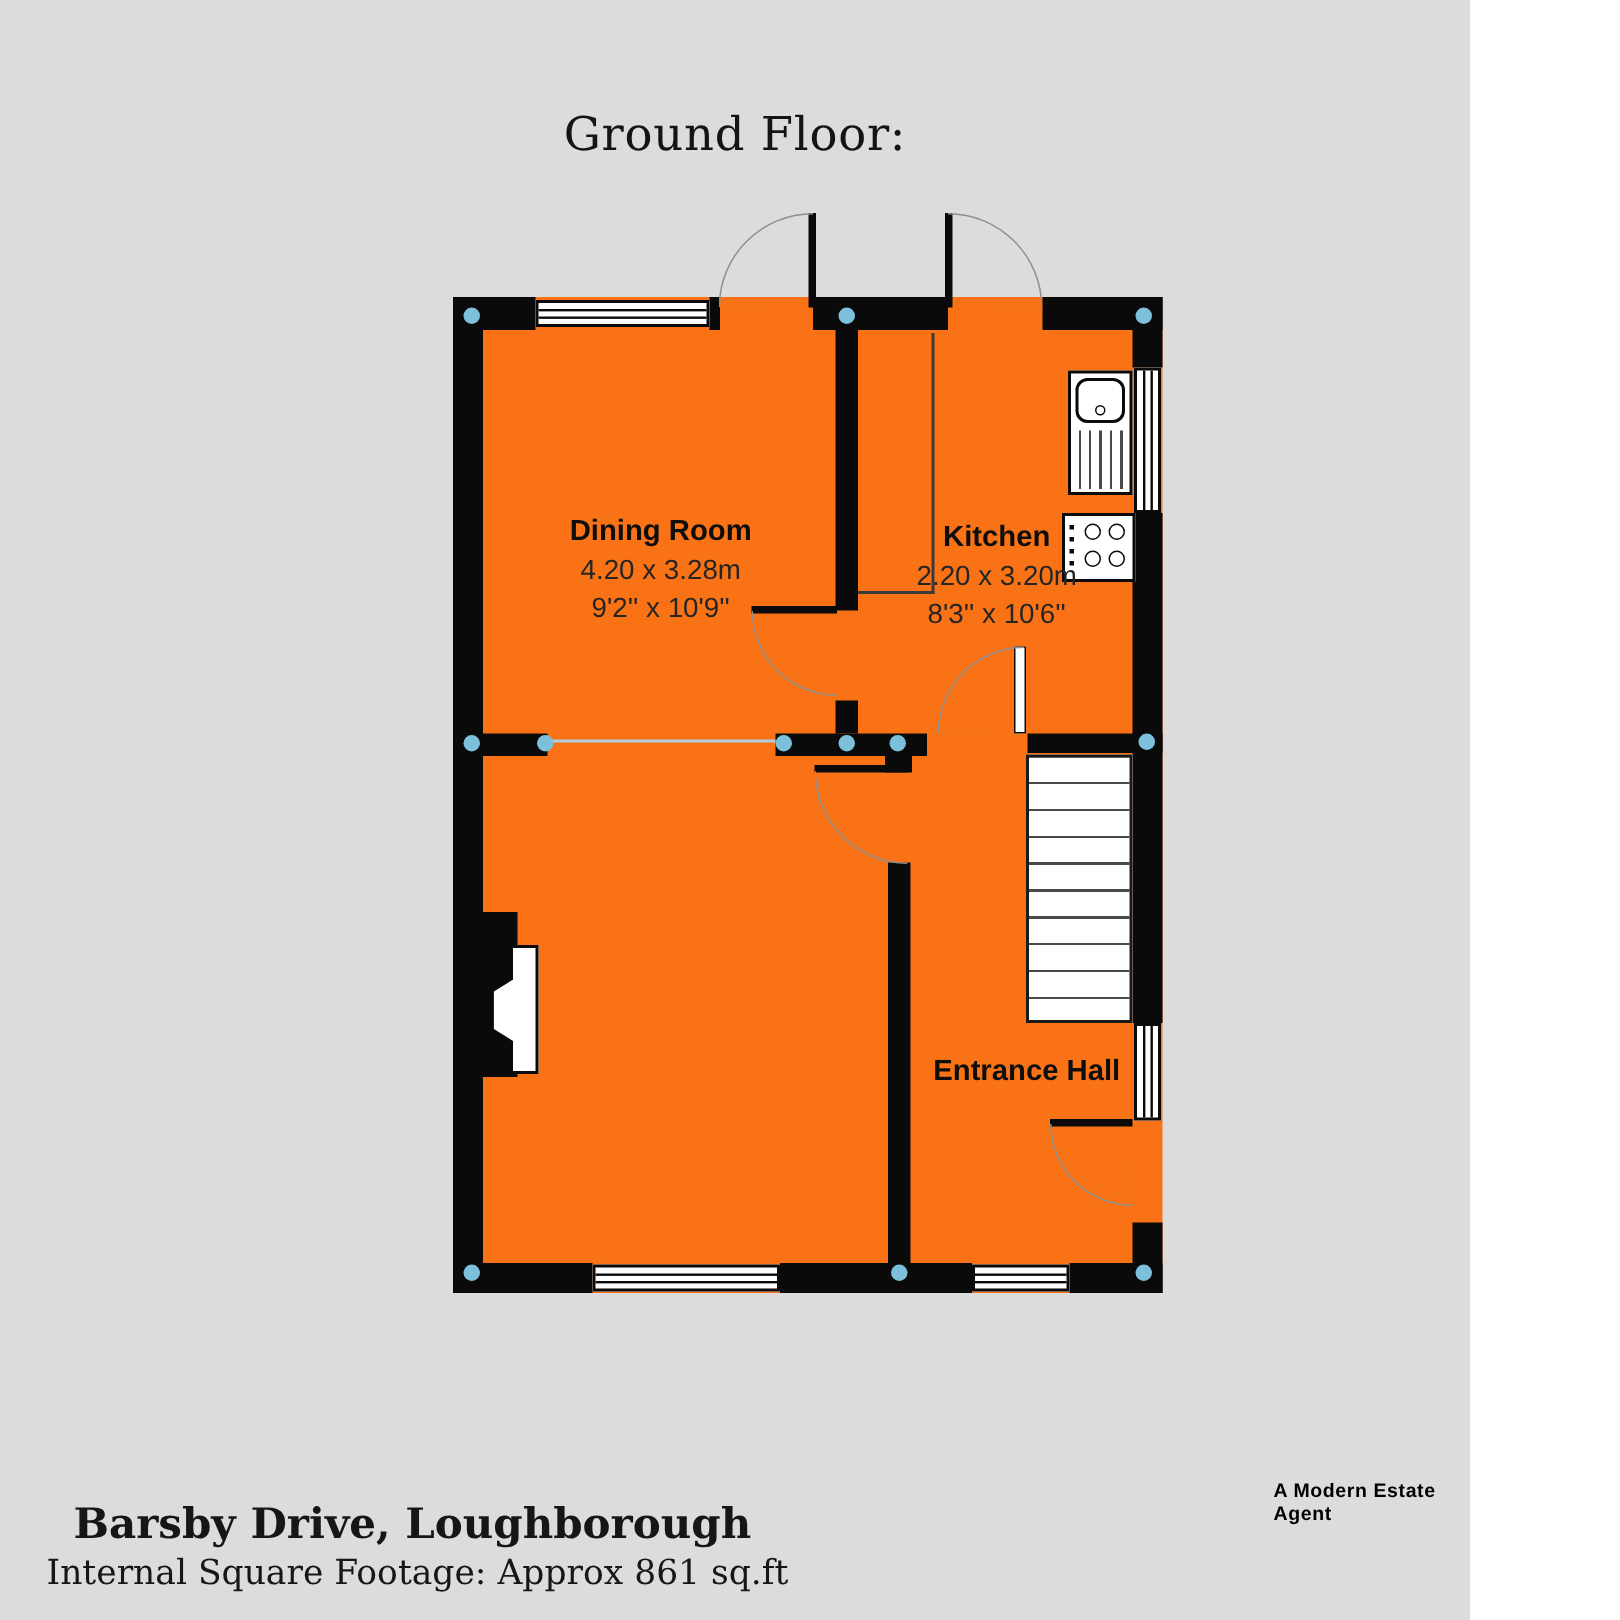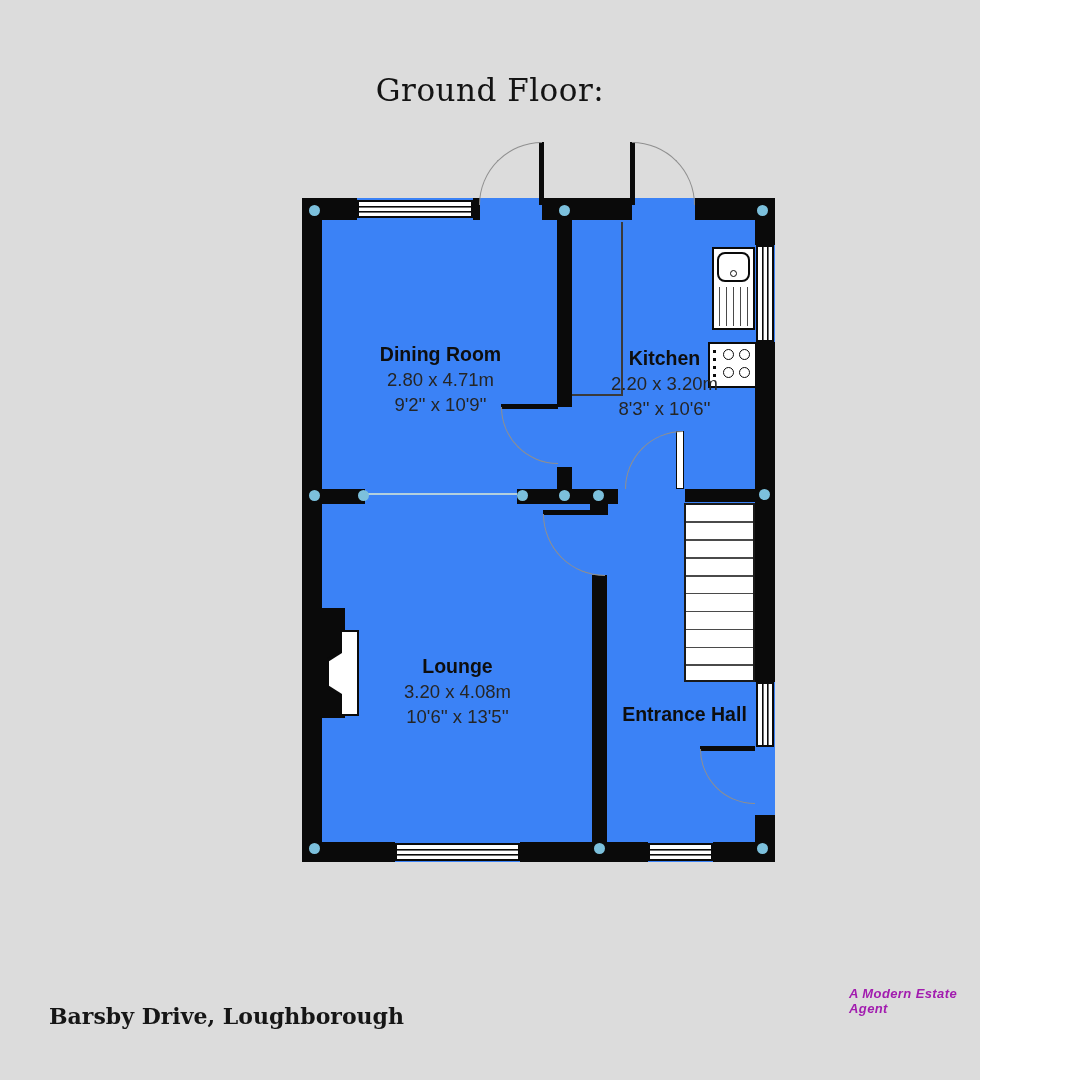--- a/index.html
+++ b/index.html
@@ -1,21 +1,21 @@
 <!DOCTYPE html>
 <html><head>
 <meta charset="utf-8">
 <style>
   html,body{margin:0;padding:0;}
   .canvas{position:relative;width:980px;height:1080px;background:#dcdcdc;overflow:hidden;
           font-family:"Liberation Sans",sans-serif;}
   .title{position:absolute;left:0;right:0;top:72px;text-align:center;
          font-family:"DejaVu Serif",serif;font-size:31px;color:#141414;letter-spacing:.5px;}
   
-  .plan{position:absolute;left:302px;top:198px;width:473px;height:664px;background:#3b82f6;}
+  .plan{position:absolute;left:302px;top:198px;width:473px;height:664px;background:#f97316;}
   .w{position:absolute;background:#0a0a0a;}
   .thin{position:absolute;background:#3a3a3a;}
   .openline{position:absolute;background:#b3cfdd;}
   .dot{position:absolute;width:11px;height:11px;border-radius:50%;background:#7cc0dc;}
   
   .winh{position:absolute;background:#fff;border:2px solid #0a0a0a;box-sizing:border-box;
         background-image:linear-gradient(#0a0a0a,#0a0a0a),linear-gradient(#0a0a0a,#0a0a0a);
         background-repeat:no-repeat;background-size:100% 1.6px;background-position:0 4px,0 9px;}
   .winv{position:absolute;background:#fff;border:2px solid #0a0a0a;box-sizing:border-box;
         background-image:linear-gradient(#0a0a0a,#0a0a0a),linear-gradient(#0a0a0a,#0a0a0a);
@@ -50,26 +50,26 @@
   .fire-open-o{position:absolute;left:25px;top:452px;width:15px;height:47px;background:#0a0a0a;
                clip-path:polygon(100% 0%,100% 100%,0% 82%,0% 18%);}
   .fire-open-i{position:absolute;left:27px;top:455px;width:13px;height:41px;background:#fff;
                clip-path:polygon(100% 0%,100% 100%,0% 80%,0% 20%);}
   
   .room-label{position:absolute;text-align:center;}
   .rname{font-weight:bold;font-size:19.5px;color:#0e0e0e;line-height:26px;}
   .rdim{font-size:18.5px;color:#252525;line-height:25px;}
   
   .footer{position:absolute;left:31px;top:998px;color:#161616;font-family:"DejaVu Serif",serif;}
-  .address{font-size:22px;font-weight:bold;padding-left:18px;line-height:36px;}
+  .address{font-size:28px;font-weight:bold;padding-left:18px;line-height:36px;}
   .sqft{font-size:23px;line-height:30px;}
   .logo{position:absolute;left:843px;top:983px;}
   .brand{font-family:"DejaVu Serif",serif;font-weight:bold;font-size:53px;line-height:56px;
          color:#1e2023;letter-spacing:-1px;}
-  .tagline{margin:3px 0 0 6px;font-size:13px;font-weight:bold;color:#a21caf;letter-spacing:.4px;font-style:italic;}
+  .tagline{margin:3px 0 0 6px;font-size:13px;font-weight:bold;color:#000000;letter-spacing:.4px;}
 </style>
 </head>
 <body>
 
 <div class="canvas">
 
   <div class="title">Ground Floor:</div>
 
   <div class="plan">
 
@@ -155,39 +155,35 @@
     <div class="dot" style="left:215px;top:292px"></div>
     <div class="dot" style="left:257px;top:292px"></div>
     <div class="dot" style="left:291px;top:292px"></div>
     <div class="dot" style="left:457px;top:291px"></div>
     <div class="dot" style="left:7px;top:645px"></div>
     <div class="dot" style="left:292px;top:645px"></div>
     <div class="dot" style="left:455px;top:645px"></div>
 
     <div class="room-label" style="left:36px;top:143px;width:205px">
       <div class="rname">Dining Room</div>
-      <div class="rdim">2.80 x 4.71m</div>
+      <div class="rdim">4.20 x 3.28m</div>
       <div class="rdim">9'2'' x 10'9''</div>
     </div>
     <div class="room-label" style="left:260px;top:147px;width:205px">
       <div class="rname">Kitchen</div>
       <div class="rdim">2.20 x 3.20m</div>
       <div class="rdim">8'3'' x 10'6''</div>
-    </div>
-    <div class="room-label" style="left:53px;top:455px;width:205px">
-      <div class="rname">Lounge</div>
-      <div class="rdim">3.20 x 4.08m</div>
-      <div class="rdim">10'6'' x 13'5''</div>
     </div>
     <div class="room-label" style="left:280px;top:503px;width:205px">
       <div class="rname">Entrance Hall</div>
     </div>
   </div>
 
   <div class="footer">
     <div class="address">Barsby Drive, Loughborough</div>
+    <div class="sqft">Internal Square Footage: Approx 861 sq.ft</div>
   </div>
 
   <div class="logo">
     <div class="tagline">A Modern Estate Agent</div>
   </div>
 
 </div>
 
 </body></html>

